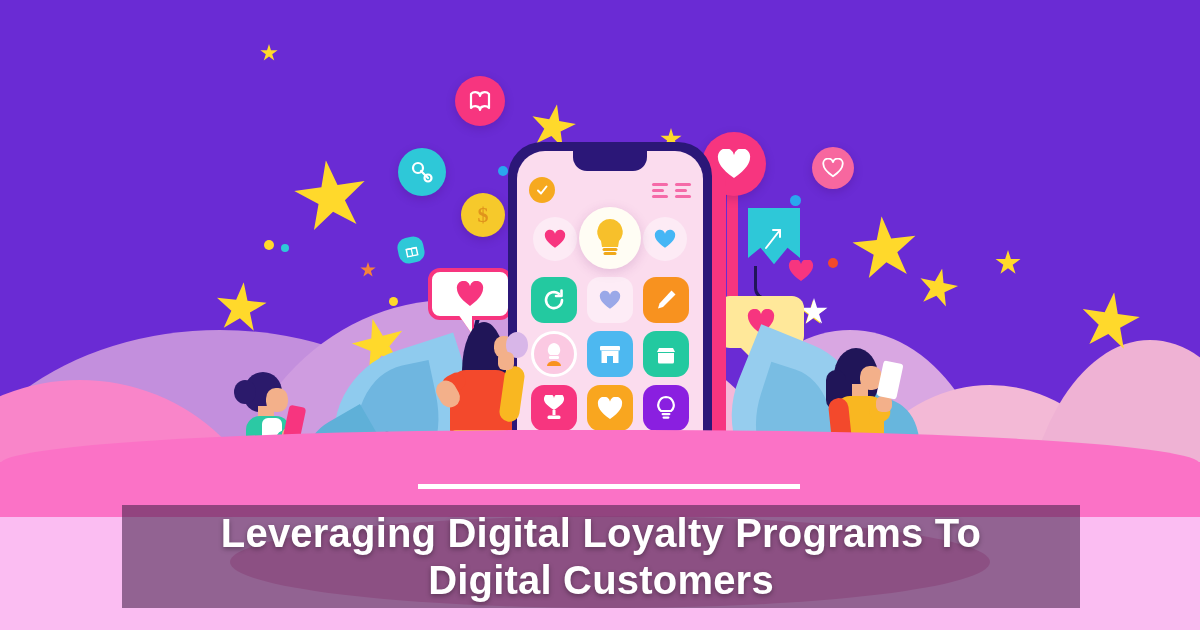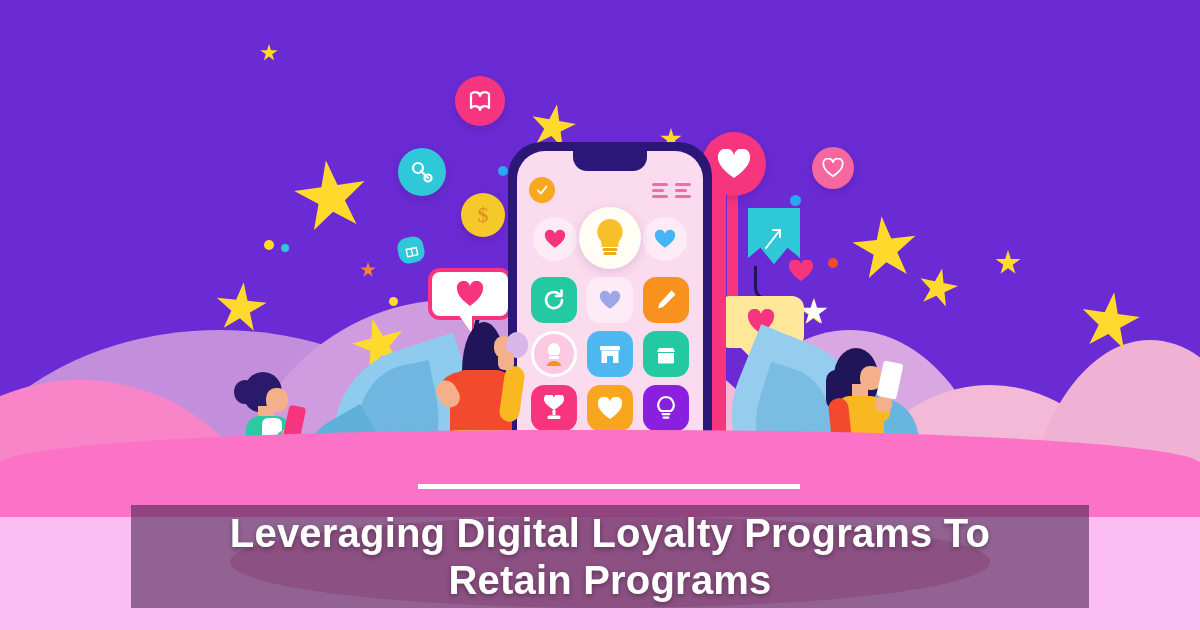--- a/index.html
+++ b/index.html
@@ -194,21 +194,21 @@
 
   
   .white-rule {
     left:418px; top:484px; width:382px; height:5px; background:#ffffff;
   }
 
   
   .title-box {
     left:122px; top:505px; width:958px; height:103px;
     background:rgba(70,35,75,.58);
-    display:flex; align-items:center; justify-content:center;margin-left:9px;
+    display:flex; align-items:center; justify-content:center;
   }
   .title-text {
     color:#fff; font-size:40px; line-height:1.16;
     font-weight:bold; text-align:center; letter-spacing:.2px;
     text-shadow:0 2px 5px rgba(0,0,0,.35);
     padding:0 12px;
   }
 </style>
 </head>
 <body>
@@ -501,17 +501,17 @@
   <div class="layer band-hot"></div>
   <div class="layer band-hot-flat"></div>
   <div class="layer band-light"></div>
   <div class="layer ellipse-shadow"></div>
 
   <div class="layer white-rule"></div>
 
   <div class="layer title-box">
     <h1 class="title-text">
       <span>Leveraging Digital Loyalty Programs To</span><br>
-      <span>Retain Programs</span>
+      <span>Digital Customers</span>
     </h1>
   </div>
 
 </div>
 
 </body></html>

